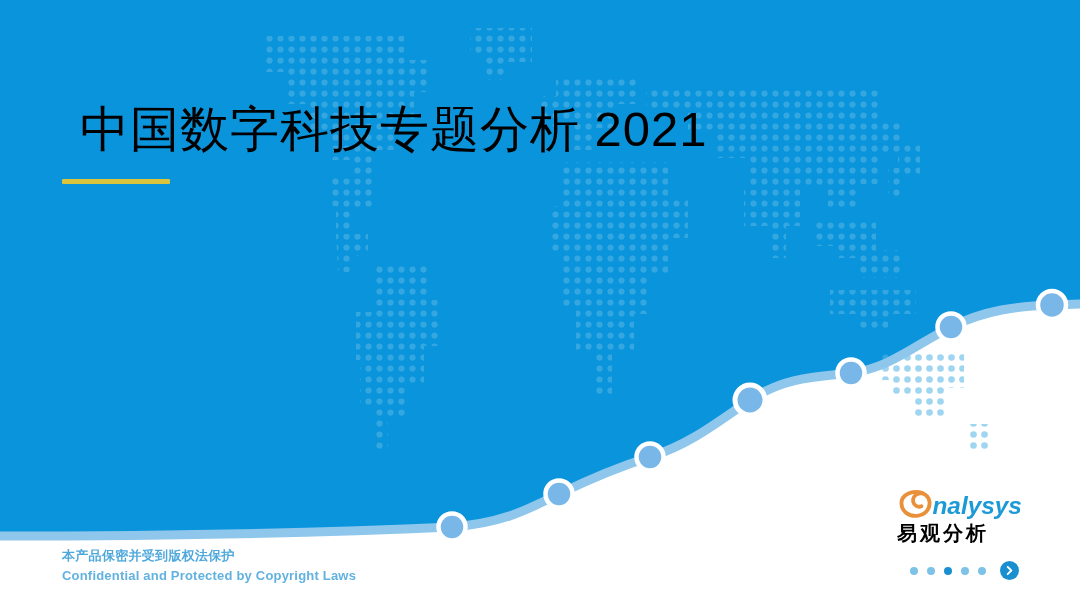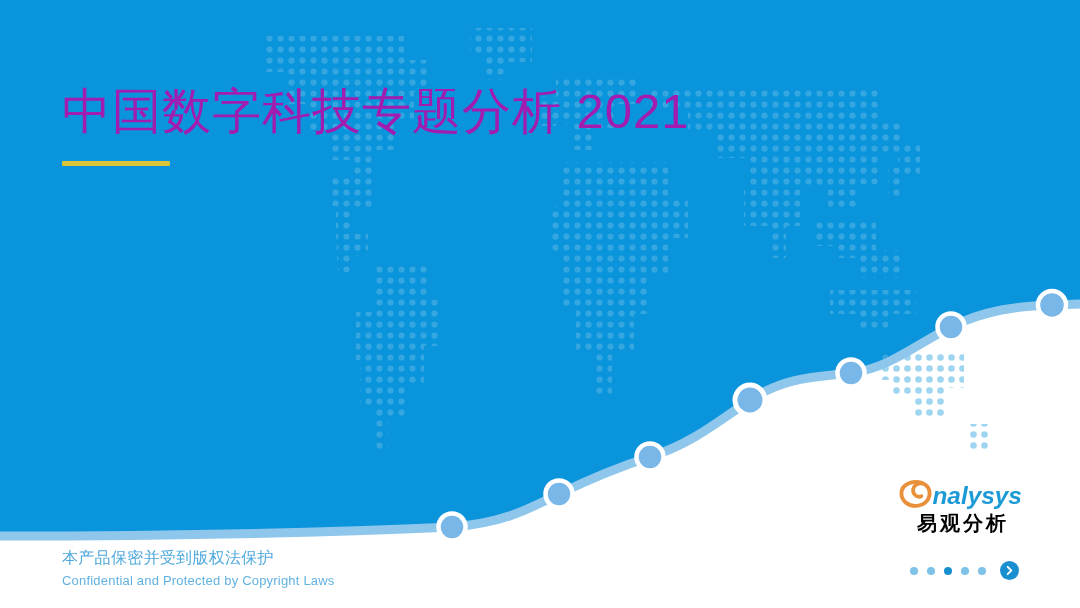--- a/index.html
+++ b/index.html
@@ -29,68 +29,68 @@
   }
 
   
   .title-block {
     position: absolute;
     left: 62px;
     top: 82px;
     z-index: 5;
   }
   .slide-title {
-    margin: 0;
+    margin: 18px;
     font-family: "Liberation Sans", "DejaVu Sans", sans-serif;
     font-size: 49px;
     font-weight: 300;
     letter-spacing: 1px;
-    color: #a21caf;
+    color: #000000;
     line-height: 1.2;
     white-space: nowrap;
   }
   .title-rule {
     margin-top: 20px;
     width: 108px;
     height: 5px;
     border-radius: 1px;
     background: #D9C43C;
   }
 
   
   .notice {
     position: absolute;
     left: 62px;
     top: 546px;
     z-index: 6;
     line-height: 1.55;
   }
   .notice-cn {
-    font-size: 16px;
-    font-weight: 400;
+    font-size: 13px;
+    font-weight: 700;
     color: #4FA8DC;
     letter-spacing: .3px;
     white-space: nowrap;
   }
   .notice-en {
     font-size: 13px;
-    font-weight: 400;
+    font-weight: 700;
     color: #62B2E0;
     letter-spacing: .2px;
     white-space: nowrap;
   }
 
   
   .logo {
     position: absolute;
     left: 897px;
-    top: 477px;
+    top: 487px;
     z-index: 7;
     width: 132px;
-    text-align: center;
+    text-align: left;
   }
   .logo-mark {
     display: block;
     height: 34px;
   }
   .logo-cn {
     margin-top: -1px;
     font-size: 20px;
     font-weight: 700;
     letter-spacing: 3px;

